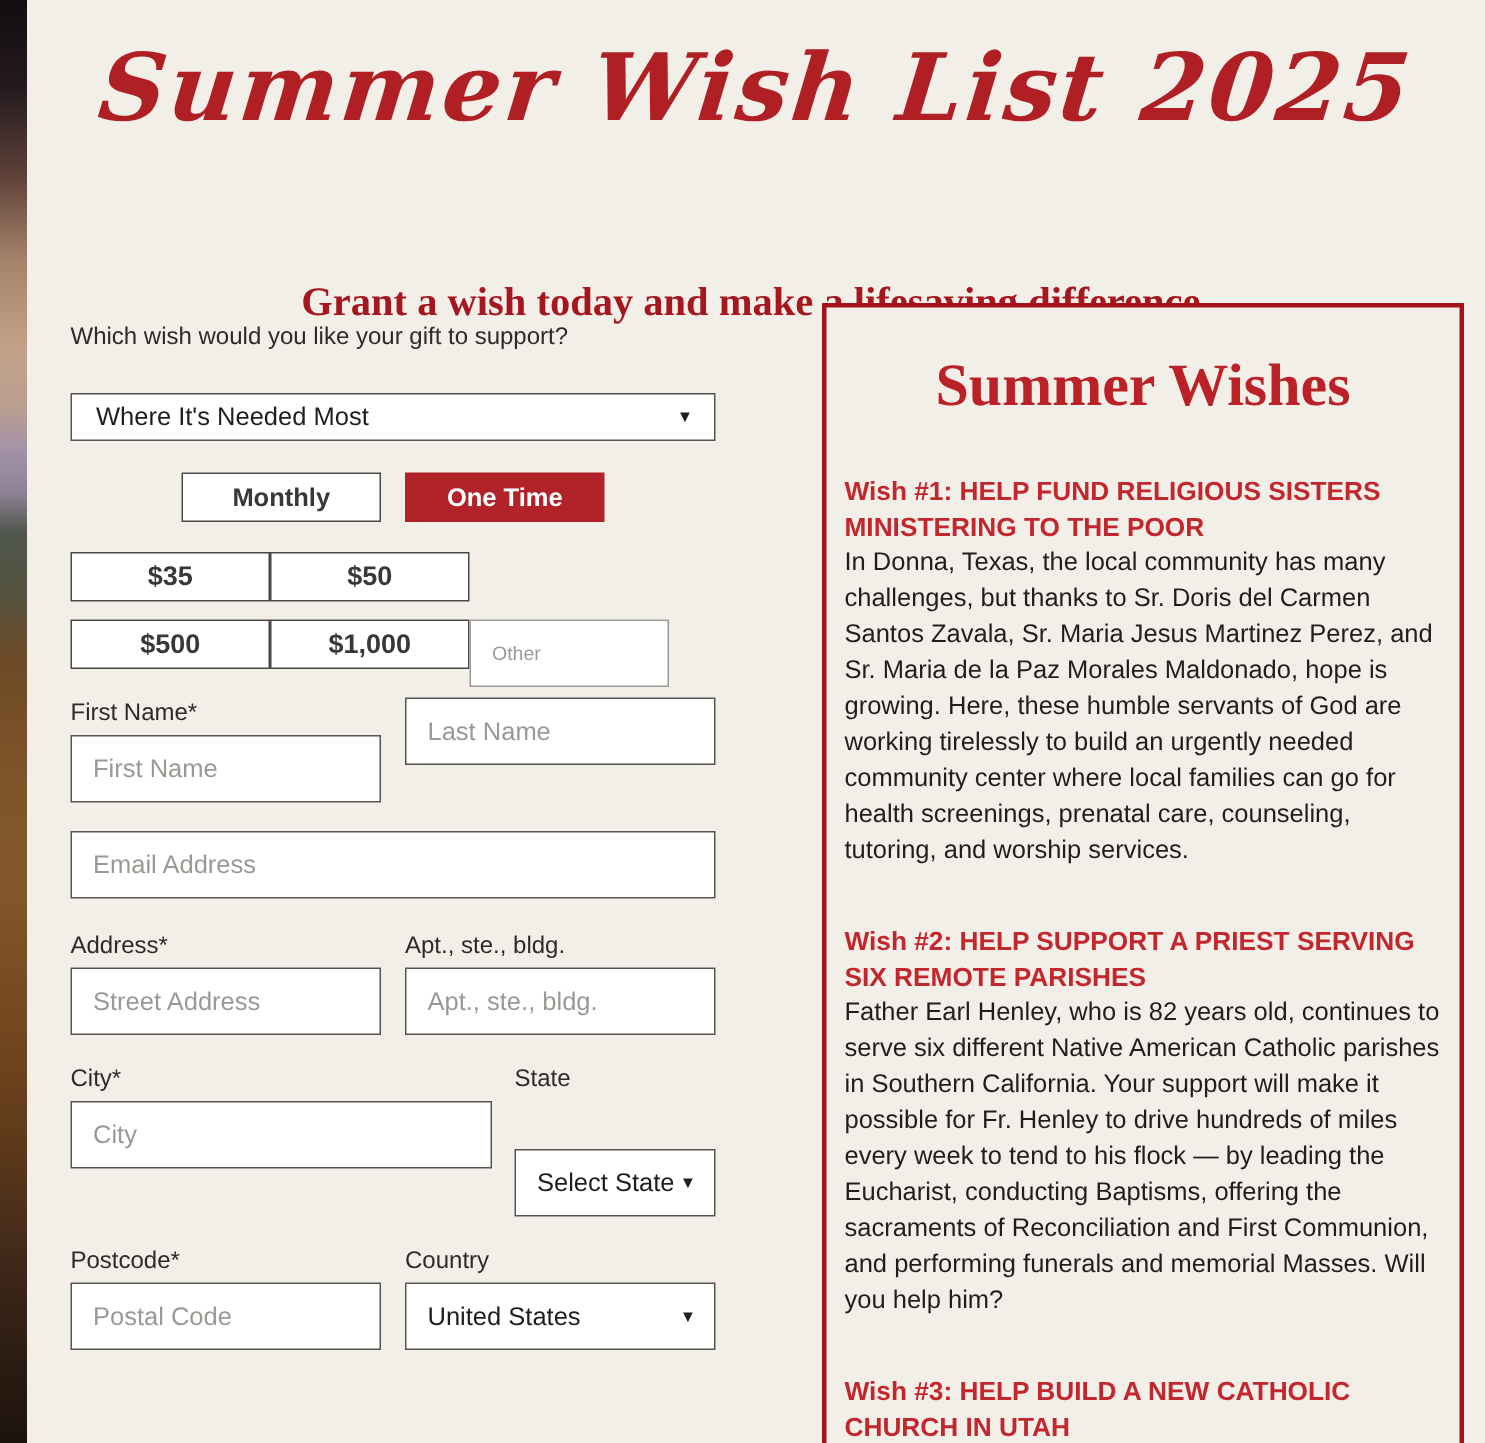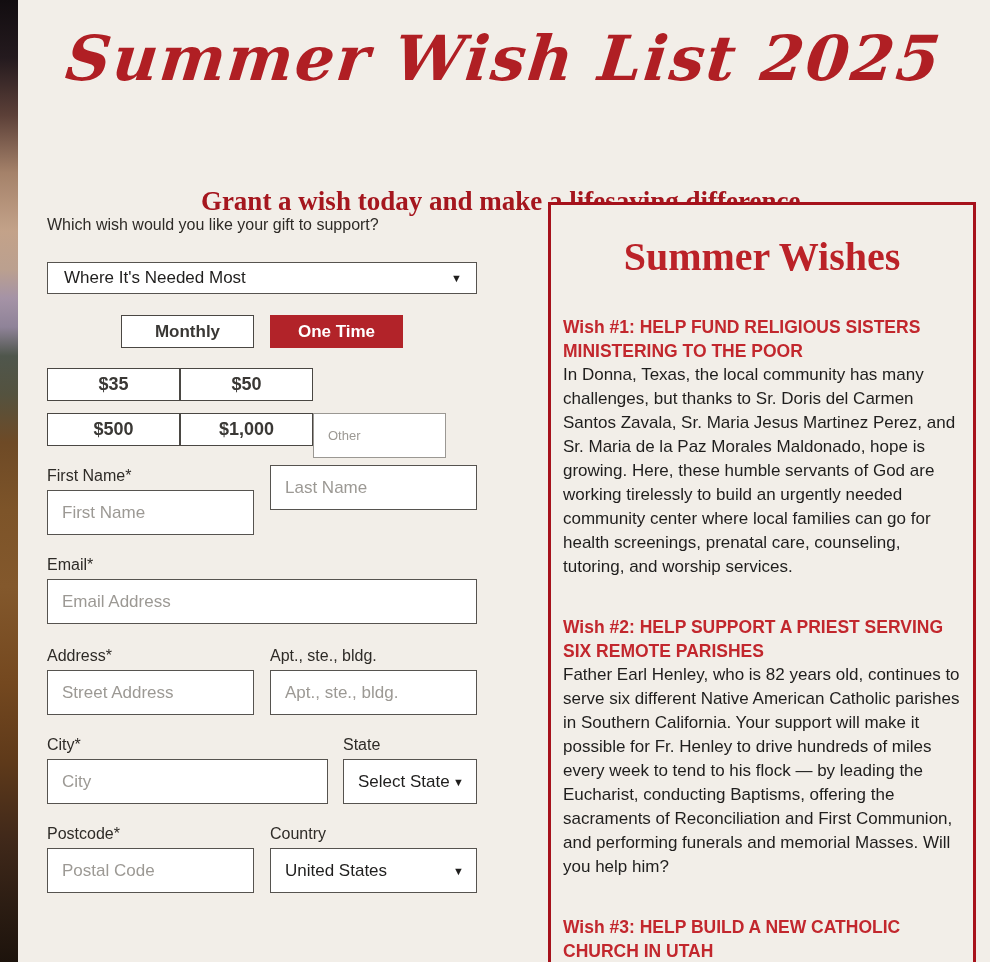--- a/index.html
+++ b/index.html
@@ -89,21 +89,21 @@
   .field { display: flex; flex-direction: column; }
   .field .f-label { margin-bottom: 3px; }
   .tinput {
     height: 45px; background: #fff; border: 1.5px solid #56534f;
     font-family: "Liberation Sans", sans-serif;
     font-size: 17px; padding: 5px 14px; color: #1f1e1d; width: 100%;
   }
   input::placeholder { color: #9c9994; opacity: 1; }
   .w207 { width: 207px; }
   .w281 { width: 281px; }
-  .w134 { width: 134px; }
+  .w134 { width: 134px; gap: 32px; }
   .wfull { width: 100%; }
   .sel-small { height: 45px; padding: 0 14px; }
   .sel-small .arrow { right: 12px; }
 
   
   .wish-panel {
     position: absolute; left: 530px; top: 202px; width: 428px; height: 810px;
     border: 3px solid #a6111b;
     padding: 30px 12px 40px 12px;
     background: #f2eee8;
@@ -165,21 +165,20 @@
         <div class="f-label">First Name*</div>
         <input class="tinput" placeholder="First Name" style="">
       </div>
       <div class="field w207">
         <input class="tinput" placeholder="Last Name" style="">
       </div>
     </div>
 
     <div class="field-row mb21">
       <div class="field wfull">
-        <div class="f-label">Email*</div>
         <input class="tinput" placeholder="Email Address" style="">
       </div>
     </div>
 
     <div class="field-row">
       <div class="field w207">
         <div class="f-label">Address*</div>
         <input class="tinput" placeholder="Street Address" style="">
       </div>
       <div class="field w207">

